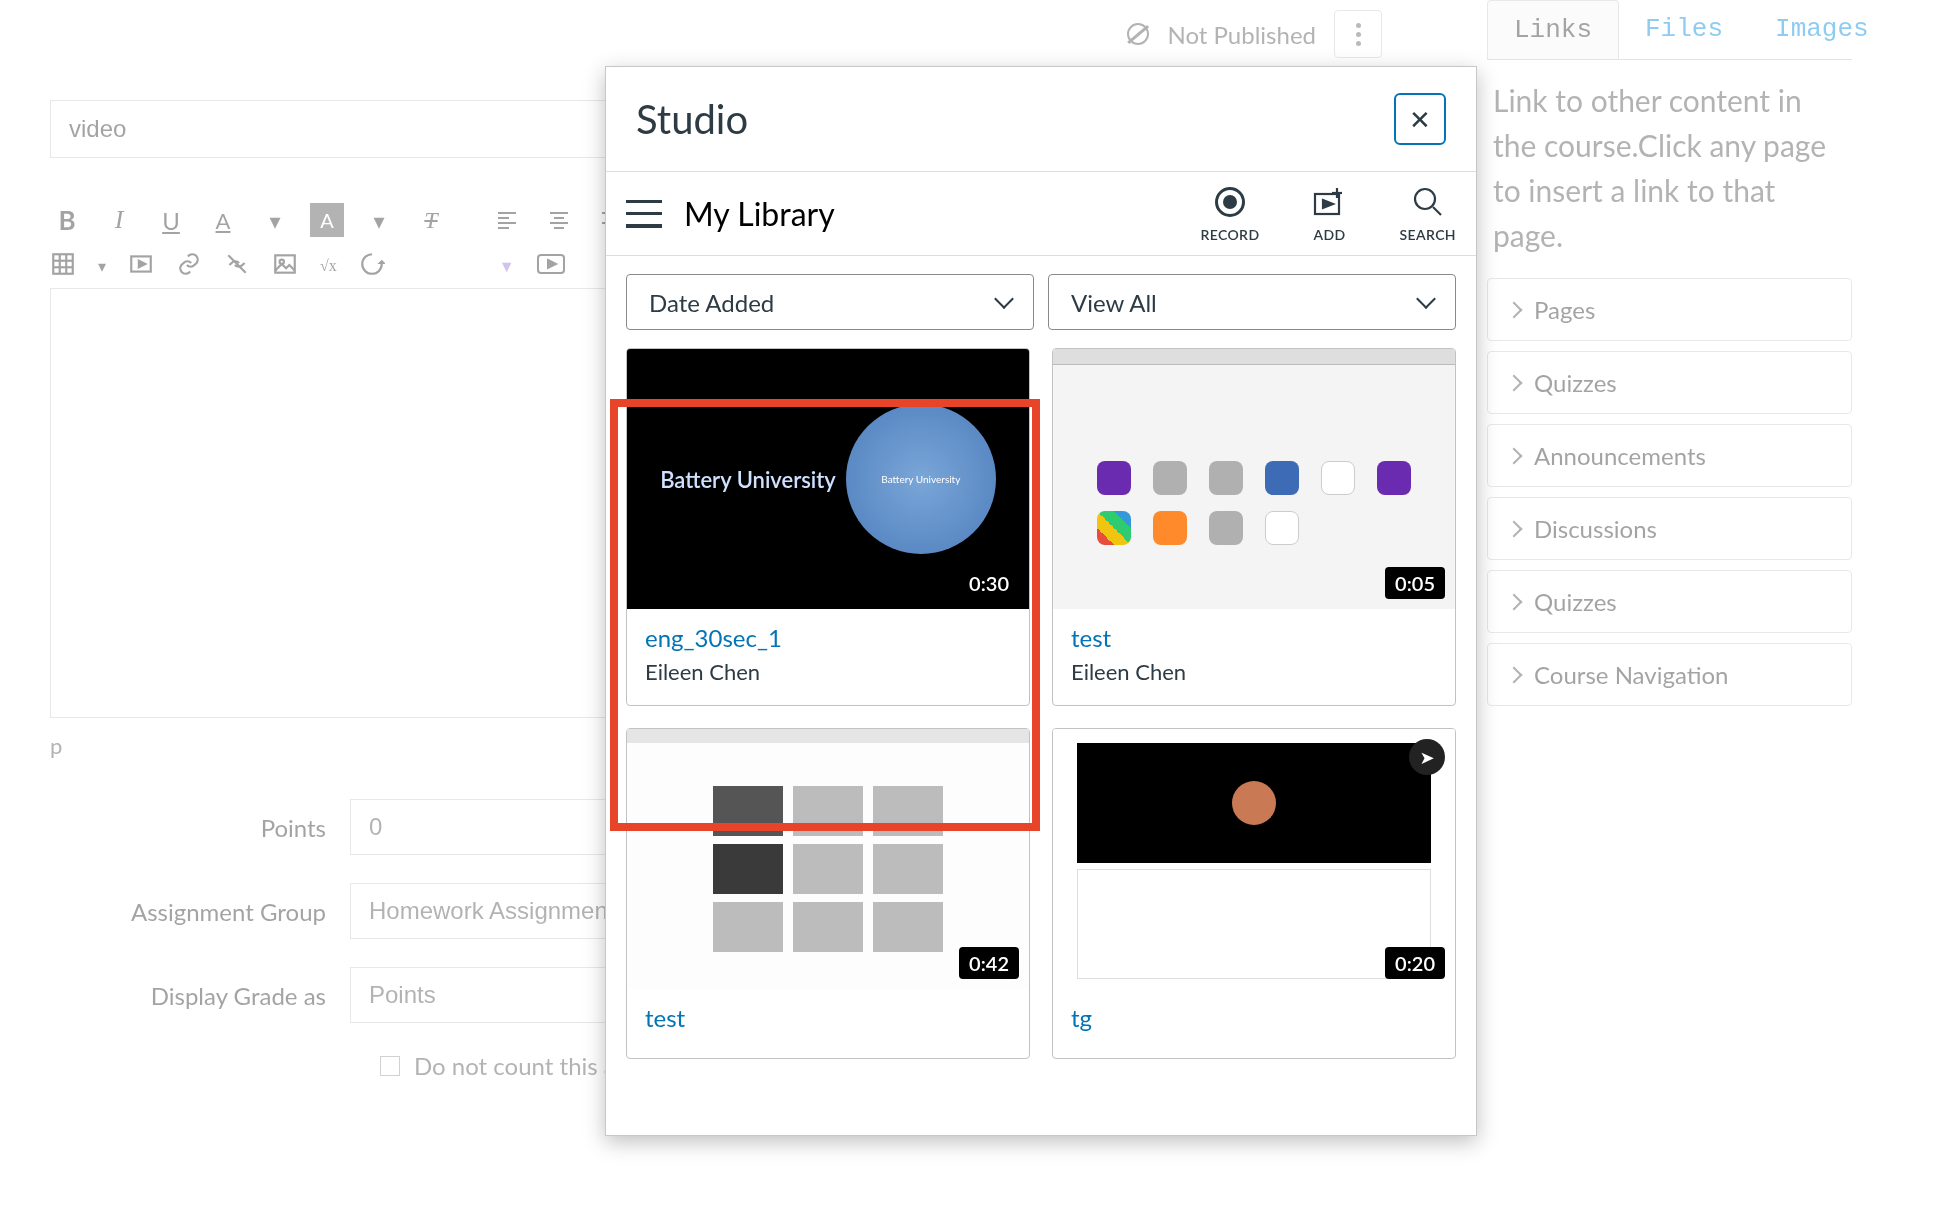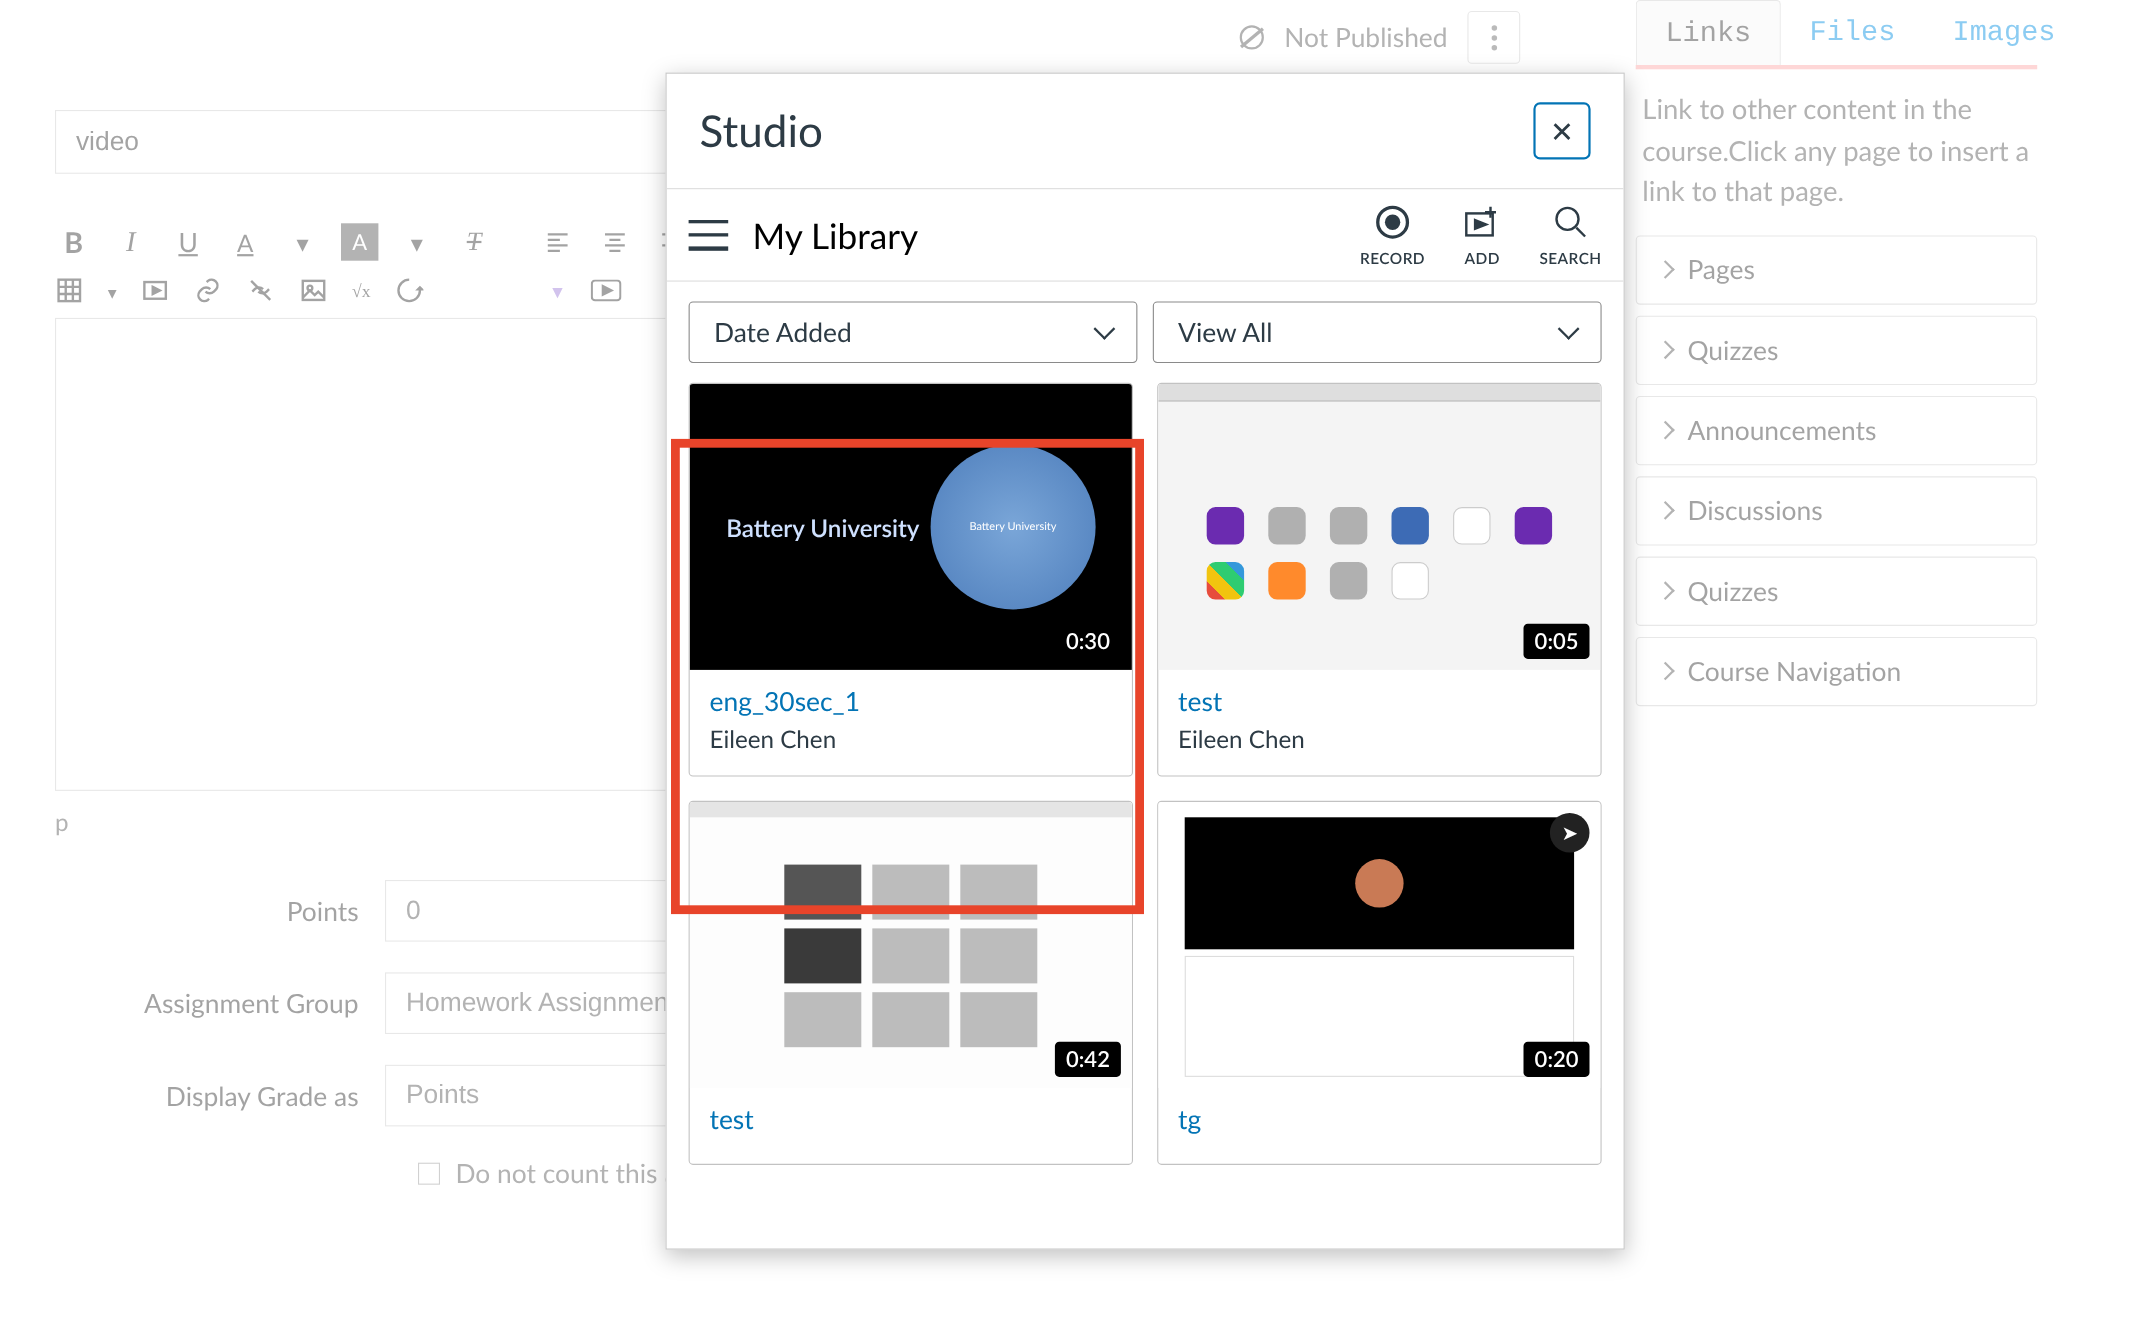--- a/index.html
+++ b/index.html
@@ -86,23 +86,23 @@
   }
   .insert-tab.active {
     border: 1px solid #ccc;
     border-bottom: none;
     border-radius: 4px 4px 0 0;
     color: #333;
     background: #f5f5f5;
   }
   .insert-desc {
     padding: 18px 6px 20px 6px;
-    font-size: 25px;
+    font-size: 30px;
     color: #555;
-    border-top: 4px solid #fca5a5;
+    border-top: 1px solid #fca5a5;
     line-height: 1.5;
   }
   .accordion {
     display: flex;
     flex-direction: column;
     gap: 10px;
   }
   .acc-item {
     border: 1px solid #ccc;
     border-radius: 4px;
@@ -261,21 +261,21 @@
   }
   .hamburger span { height: 3.5px; background:#2d3b45; width:100%; }
   .sub-title {
     font-size: 32px;
     color: #000000;
     font-weight: 400;
     flex: 1;
   }
   .action-btns {
     display: flex;
-    gap: 34px;
+    gap: 52px;
   }
   .action-btn {
     display: flex;
     flex-direction: column;
     align-items: center;
     gap: 6px;
     cursor: pointer;
   }
   .action-btn .icon {
     width: 36px; height: 36px;

